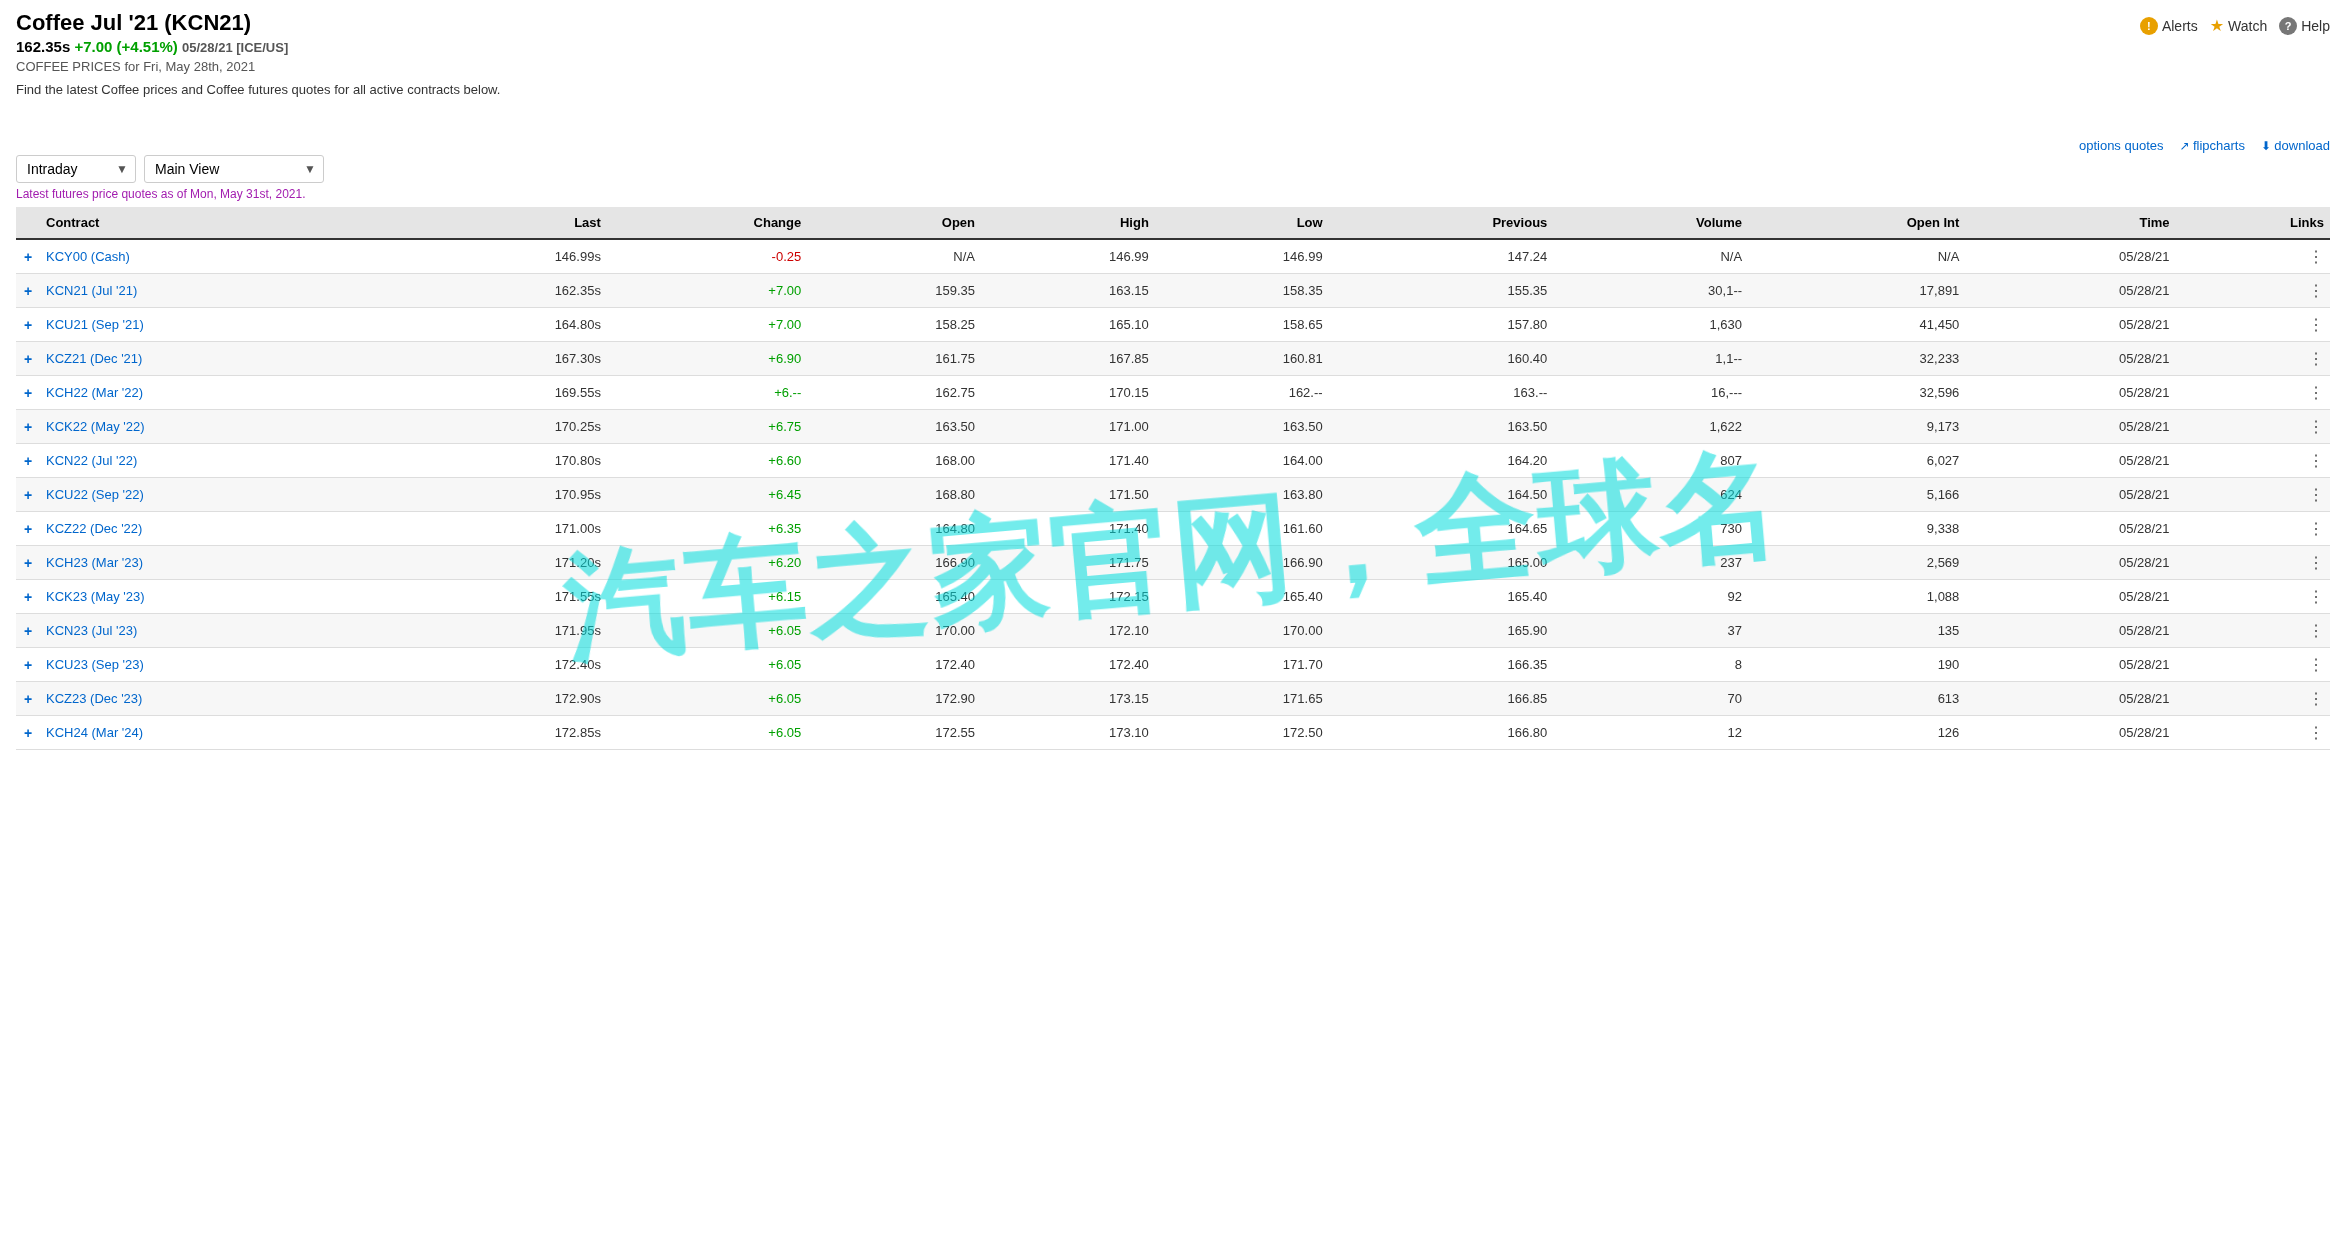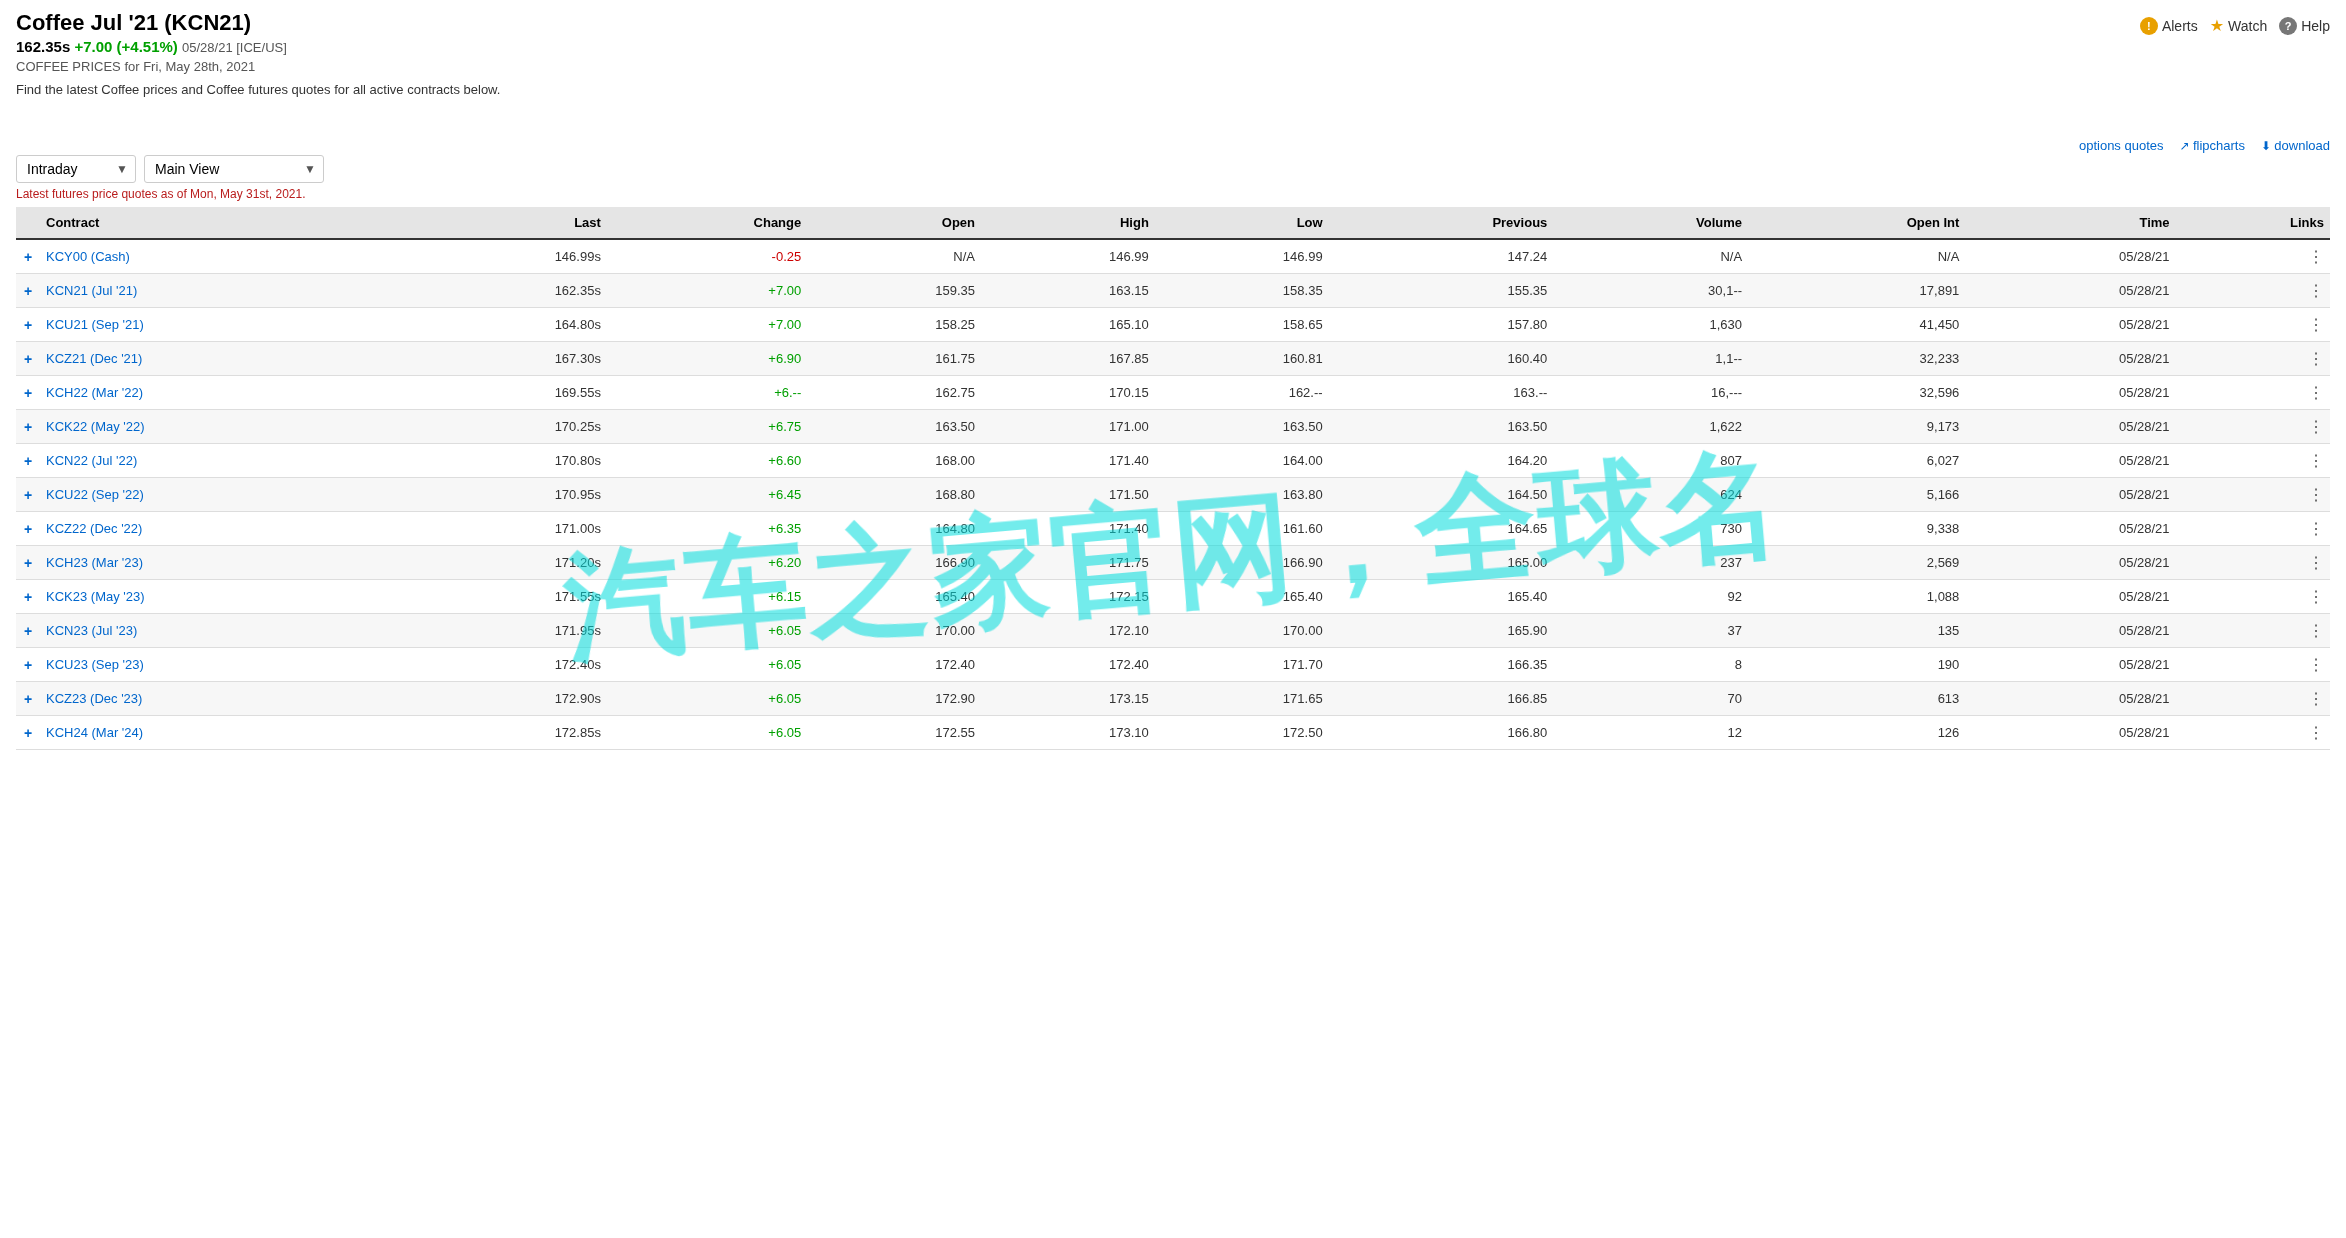--- a/index.html
+++ b/index.html
@@ -3,21 +3,21 @@
   <meta charset="utf-8">
   <style>
     * { box-sizing: border-box; margin: 0; padding: 0; }
     body { font-family: Arial, sans-serif; font-size: 14px; color: #333; background: #fff; padding: 10px 16px; }
     
     .header-top { display: flex; justify-content: space-between; align-items: flex-start; margin-bottom: 4px; }
     .title-section h1 { font-size: 22px; font-weight: bold; color: #000; }
     .price-line { font-size: 15px; font-weight: bold; color: #000; margin-top: 2px; }
     .price-value { color: #000; }
     .price-change { color: #00a000; }
-    .price-meta { color: #555; font-weight: normal; font-size: 13px; }
+    .price-meta { color: #555; font-weight: bold; font-size: 13px; }
     .subtitle { font-size: 13px; font-weight: bold; color: #000; margin-top: 4px; }
     .subtitle span { font-weight: normal; color: #555; }
     
     .top-actions { display: flex; align-items: center; gap: 12px; margin-top: 6px; }
     .action-btn { display: flex; align-items: center; gap: 4px; font-size: 14px; color: #333; text-decoration: none; cursor: pointer; }
     .action-btn .icon-circle { width: 18px; height: 18px; border-radius: 50%; display: flex; align-items: center; justify-content: center; font-size: 11px; font-weight: bold; color: #fff; }
     .alert-icon { background: #e8a000; }
     .help-icon { background: #777; }
     .watch-star { color: #e8a000; font-size: 16px; }
     
@@ -27,21 +27,21 @@
     .toolbar-left { display: flex; gap: 8px; }
     .select-wrapper { position: relative; display: inline-block; margin-top: 48px; }
     .select-wrapper select { appearance: none; border: 1px solid #ccc; padding: 5px 28px 5px 10px; font-size: 14px; background: #fff; cursor: pointer; border-radius: 3px; min-width: 120px; }
     .select-wrapper .chevron { position: absolute; right: 8px; top: 50%; transform: translateY(-50%); pointer-events: none; font-size: 12px; color: #555; }
     
     .toolbar-right { display: flex; align-items: center; gap: 16px; }
     .toolbar-link { color: #0066cc; font-size: 13px; text-decoration: none; cursor: pointer; font-weight: 500; }
     .flipcharts-link::before { content: '↗ '; font-size: 12px; }
     .download-link::before { content: '⬇ '; font-size: 12px; }
     
-    .quote-time { font-size: 12px; color: #b91c1c; margin-bottom: 6px; }
+    .quote-time { font-size: 12px; color: #a21caf; margin-bottom: 6px; }
     
     table { width: 100%; border-collapse: collapse; font-size: 13px; }
     thead tr { background: #e5e5e5; border-bottom: 2px solid #333; }
     thead th { padding: 8px 6px; text-align: right; font-weight: bold; color: #000; font-size: 13px; }
     thead th:first-child, thead th:nth-child(2) { text-align: left; }
     
     tbody tr { border-bottom: 1px solid #ddd; }
     tbody tr:nth-child(even) { background: #f7f7f7; }
     tbody tr:nth-child(odd) { background: #fff; }
     

